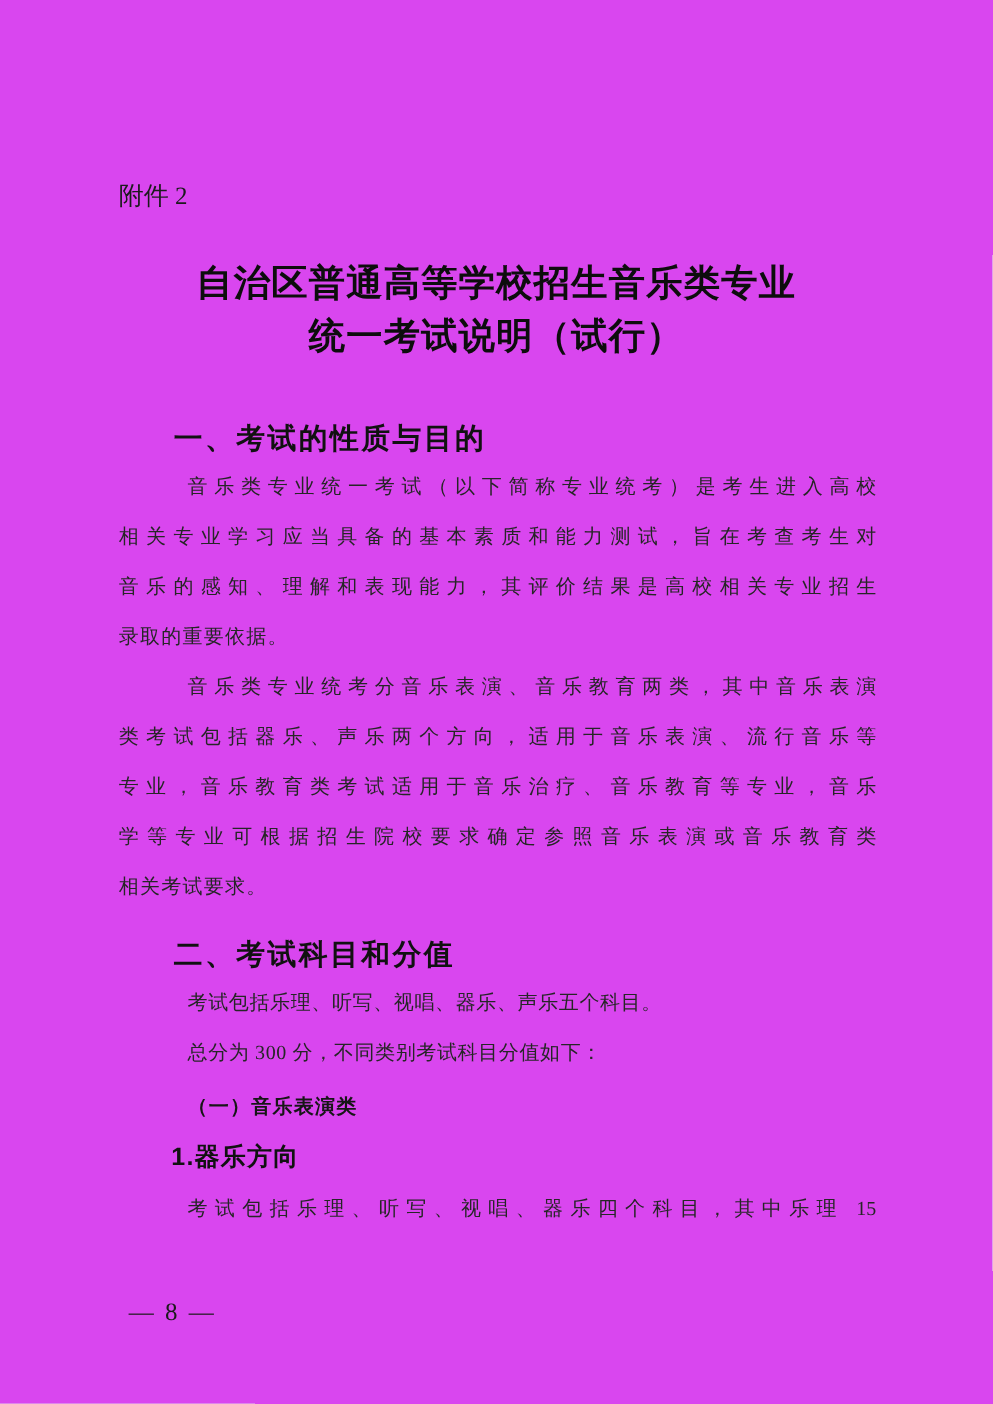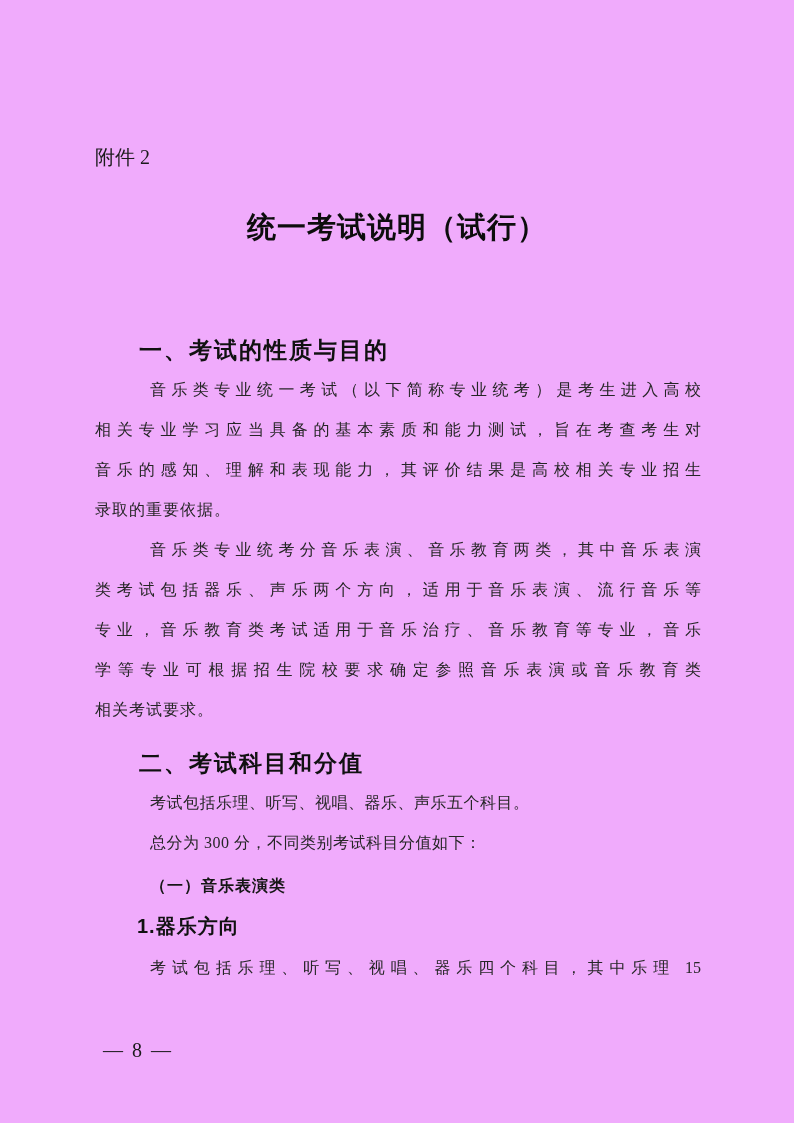--- a/index.html
+++ b/index.html
@@ -5,21 +5,21 @@
   html, body {
     margin: 0;
     padding: 0;
     background: #e8e8e8;
   }
   .page {
     position: relative;
     width: 794px;
     height: 1123px;
     margin: 0 auto;
-    background: #f0abfc;
+    background: #d946ef;
     overflow: hidden;
     color: #222222;
   }
   
   .attachment {
     position: absolute;
     left: 95px;
     top: 143px;
     font-family: "Liberation Serif", "DejaVu Serif", serif;
     font-size: 20px;
@@ -115,20 +115,21 @@
   }
 </style>
 </head>
 <body>
 
 <div class="page">
 
   <div class="attachment">附件 2</div>
 
   <div class="title">
+    <div>自治区普通高等学校招生音乐类专业</div>
     <div>统一考试说明（试行）</div>
   </div>
 
   <div class="content">
 
     <div class="sec-heading">一、考试的性质与目的</div>
 
     <div class="ln first">音乐类专业统一考试（以下简称专业统考）是考生进入高校</div>
     <div class="ln">相关专业学习应当具备的基本素质和能力测试，旨在考查考生对</div>
     <div class="ln">音乐的感知、理解和表现能力，其评价结果是高校相关专业招生</div>

